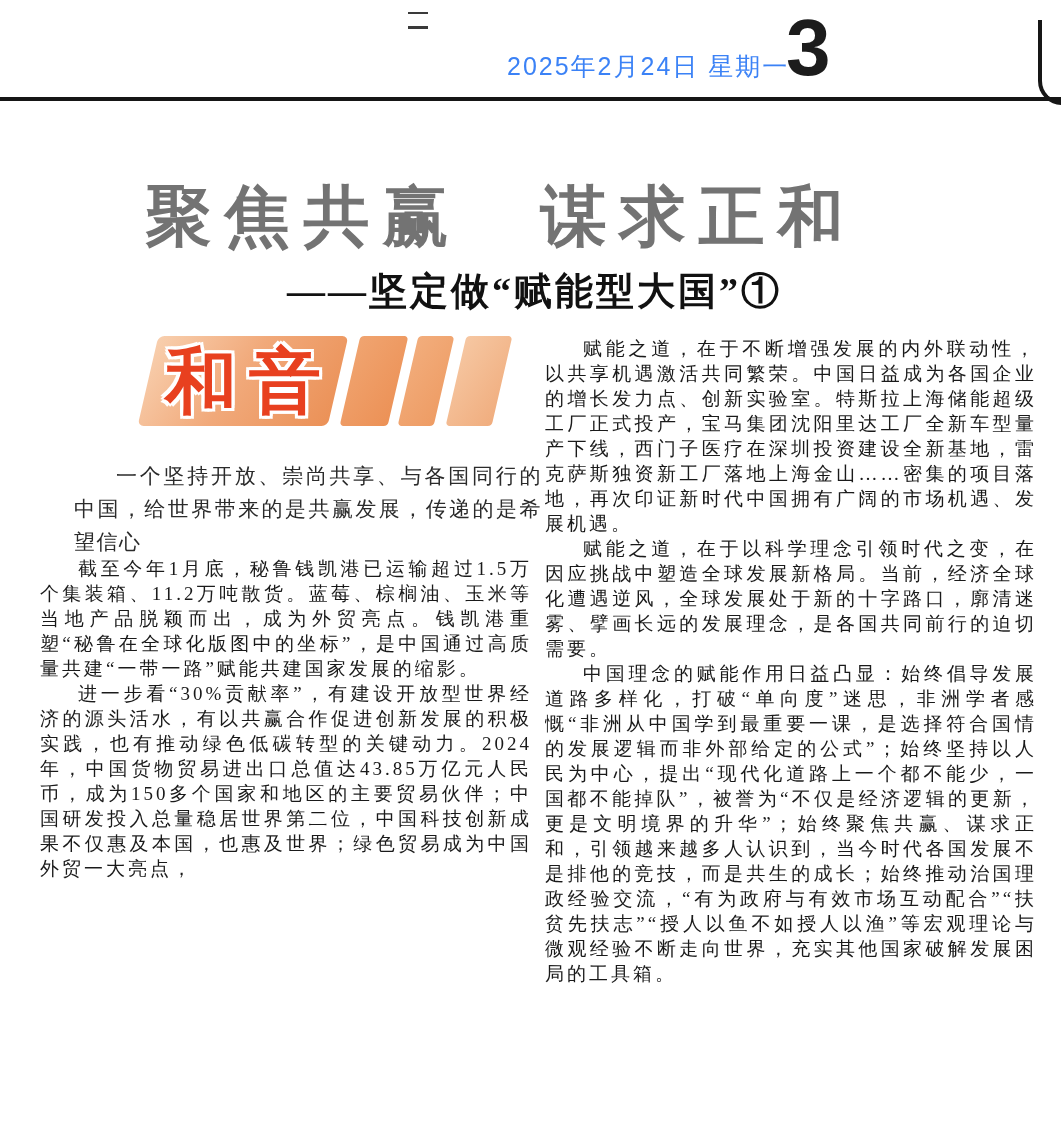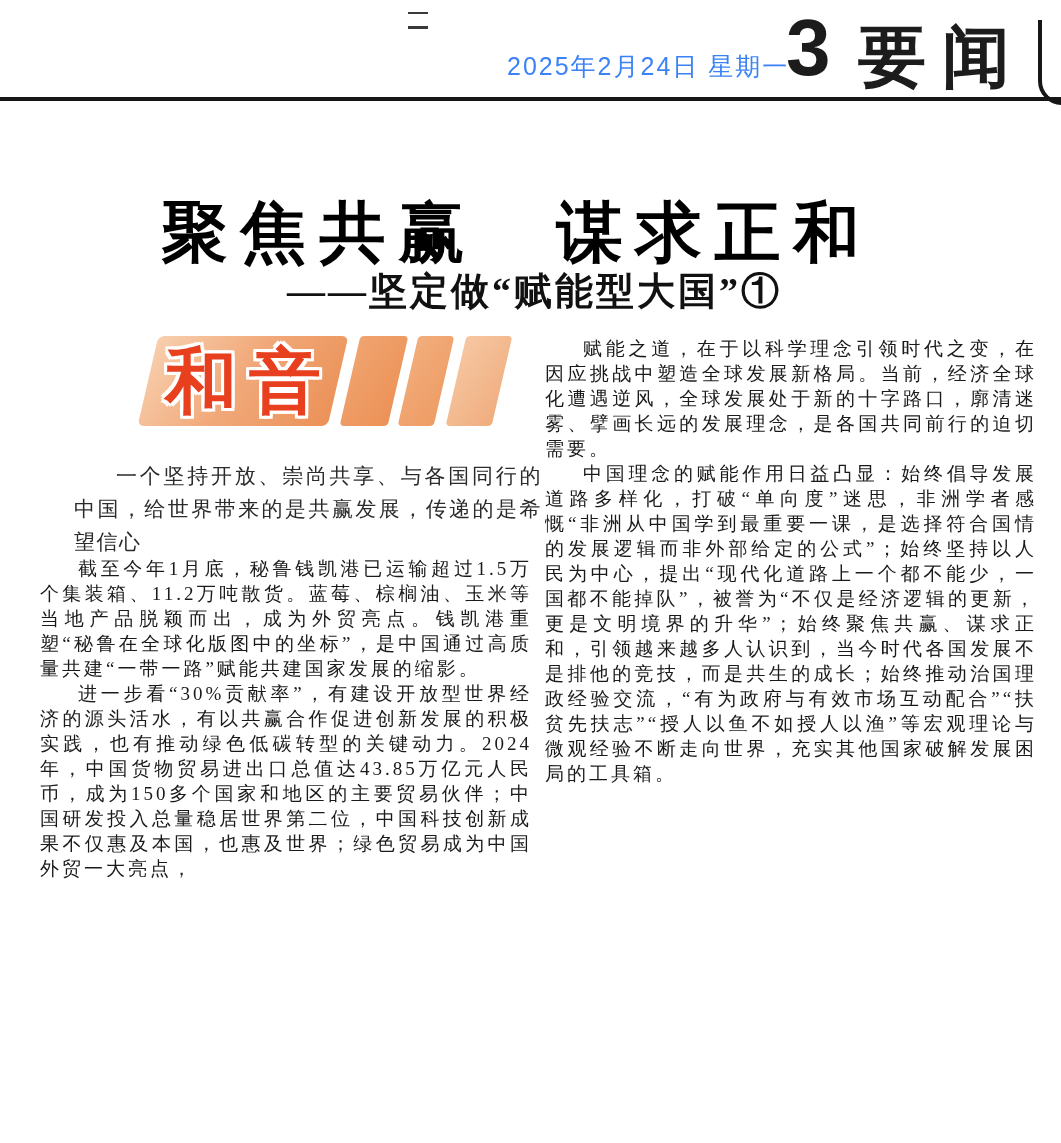--- a/index.html
+++ b/index.html
@@ -41,21 +41,21 @@
     border-left:4px solid #161616;
     border-bottom:4px solid #161616;
     border-bottom-left-radius:24px;
   }
   
   .article-title{
     position:absolute;left:0;top:180px;width:1002px;
     text-align:center;
     font-family:"Liberation Sans","DejaVu Sans",sans-serif;
     font-size:66px;font-weight:900;letter-spacing:13px;
-    color:#000000;line-height:1.1;margin:16px;white-space:nowrap;
+    color:#737373;line-height:1.1;margin:0;white-space:nowrap;
   }
   .article-subtitle{
     position:absolute;left:0;top:262px;width:1061px;
     text-align:center;
     font-family:"Liberation Serif","DejaVu Serif",serif;
     font-size:38px;font-weight:700;letter-spacing:3px;
     color:#111;margin:4px;white-space:nowrap;
   }
   
   .heyin-logo{position:absolute;left:138px;top:336px;width:366px;height:90px;}
@@ -93,21 +93,20 @@
 </style>
 </head>
 <body>
 
 <div class="page">
 
   <div class="crop-mark m1"></div>
   <div class="crop-mark m2"></div>
   <div class="date-text">2025年2月24日 星期一</div>
   <div class="page-number">3</div>
-  <div class="section-title">要闻</div>
   <div class="header-rule"></div>
   <div class="corner-line"></div>
 
   <h1 class="article-title">聚焦共赢　谋求正和</h1>
   <h2 class="article-subtitle">——坚定做“赋能型大国”①</h2>
 
   <div class="heyin-logo">
     <div class="hy-slab hy-main"></div>
     <div class="hy-slab hy-s1"></div>
     <div class="hy-slab hy-s2"></div>
@@ -117,18 +116,19 @@
 
   <p class="lead-paragraph">一个坚持开放、崇尚共享、与各国同行的中国，给世界带来的是共赢发展，传递的是希望信心</p>
 
   <div class="col col-left">
       <p>截至今年1月底，秘鲁钱凯港已运输超过1.5万个集装箱、11.2万吨散货。蓝莓、棕榈油、玉米等当地产品脱颖而出，成为外贸亮点。钱凯港重塑“秘鲁在全球化版图中的坐标”，是中国通过高质量共建“一带一路”赋能共建国家发展的缩影。</p>
       <p>进一步看“30%贡献率”，有建设开放型世界经济的源头活水，有以共赢合作促进创新发展的积极实践，也有推动绿色低碳转型的关键动力。2024年，中国货物贸易进出口总值达43.85万亿元人民币，成为150多个国家和地区的主要贸易伙伴；中国研发投入总量稳居世界第二位，中国科技创新成果不仅惠及本国，也惠及世界；绿色贸易成为中国外贸一大亮点，</p>
     </div>
 
   <div class="col col-right">
     <div>
+        <p>赋能之道，在于不断增强发展的内外联动性，以共享机遇激活共同繁荣。中国日益成为各国企业的增长发力点、创新实验室。特斯拉上海储能超级工厂正式投产，宝马集团沈阳里达工厂全新车型量产下线，西门子医疗在深圳投资建设全新基地，雷克萨斯独资新工厂落地上海金山……密集的项目落地，再次印证新时代中国拥有广阔的市场机遇、发展机遇。</p>
         <p>赋能之道，在于以科学理念引领时代之变，在因应挑战中塑造全球发展新格局。当前，经济全球化遭遇逆风，全球发展处于新的十字路口，廓清迷雾、擘画长远的发展理念，是各国共同前行的迫切需要。</p>
         <p>中国理念的赋能作用日益凸显：始终倡导发展道路多样化，打破“单向度”迷思，非洲学者感慨“非洲从中国学到最重要一课，是选择符合国情的发展逻辑而非外部给定的公式”；始终坚持以人民为中心，提出“现代化道路上一个都不能少，一国都不能掉队”，被誉为“不仅是经济逻辑的更新，更是文明境界的升华”；始终聚焦共赢、谋求正和，引领越来越多人认识到，当今时代各国发展不是排他的竞技，而是共生的成长；始终推动治国理政经验交流，“有为政府与有效市场互动配合”“扶贫先扶志”“授人以鱼不如授人以渔”等宏观理论与微观经验不断走向世界，充实其他国家破解发展困局的工具箱。</p>
       </div>
   </div>
 
 </div>
 
 </body></html>

